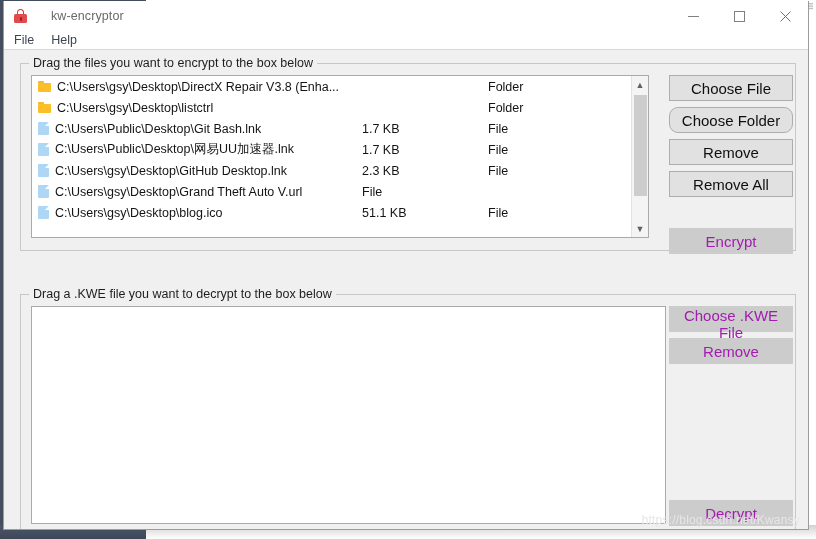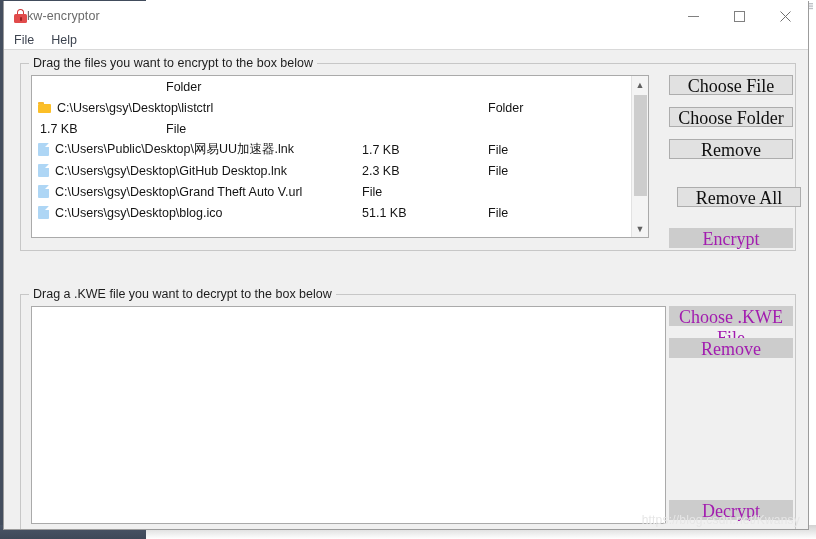--- a/index.html
+++ b/index.html
@@ -61,21 +61,21 @@
     position: relative;
     height: 30px;
     background: #ffffff;
     display: flex;
     align-items: center;
   }
   #title-bar-left {
     display: flex;
     align-items: center;
     padding-left: 10px;
-    gap: 0;
+    gap: 24px;
   }
   .lock-icon {
     width: 13px; height: 14px;
     position: relative;
     display: inline-block;
   }
   .lock-icon .shackle {
     position: absolute;
     left: 3px; top: 0px;
     width: 7px; height: 6px;
@@ -277,40 +277,40 @@
     top: 19px;
     width: 13px;
     height: 101px;
     background: #cdcdcd;
   }
 
   
   .btn {
     display: block;
     width: 124px;
-    height: 20px;
+    height: 26px;
     background: #e1e1e1;
     border: 1px solid #adadad;
     box-sizing: border-box;
-    font-family: Liberation Serif, serif;
-    font-size: 18px;
+    font-family: Liberation Sans, sans-serif;
+    font-size: 15px;
     color: #0f0f0f;
     cursor: default;
     padding: 0;
   }
   .btn.disabled {
     background: #cccccc;
     border-color: #cccccc;
     color: #a21caf;
   }
   #encrypt-buttons { position: absolute; left: 648px; top: 0px; }
   #btn-choose-file   { position: absolute; left: 0; top: 11px; }
-  #btn-choose-folder { position: absolute; left: 0; top: 43px; }
+  #btn-choose-folder { position: absolute; left: 0; top: 43px; border-radius: 9px; }
   #btn-remove        { position: absolute; left: 0; top: 75px; }
-  #btn-remove-all    { position: absolute; left: 8px; top: 107px; margin-top: 16px; }
+  #btn-remove-all    { position: absolute; left: 0; top: 107px; }
   #btn-encrypt       { position: absolute; left: 0; top: 164px; }
 
   
   #decrypt-drop {
     position: absolute;
     left: 10px; top: 11px;
     width: 635px; height: 218px;
     background: #ffffff;
     border: 1px solid #aaaaaa;
     box-sizing: border-box;
@@ -392,35 +392,46 @@
   <div id="content">
 
     <div class="group-box" id="encrypt-group">
       <span class="group-title">Drag the files you want to encrypt to the box below</span>
 
       <div id="file-list">
 
 
         <div id="file-rows">
             <div class="file-row">
+              <div class="cell-name">
+                <span class="ic-folder">
+                  <span class="tab"></span>
+                  <span class="bdy"></span>
+                </span>
+                <span>C:\Users\gsy\Desktop\DirectX Repair V3.8 (Enha...</span>
+              </div>
               <div class="cell-size"></div>
               <div class="cell-type">Folder</div>
             </div>
             <div class="file-row">
               <div class="cell-name">
                 <span class="ic-folder">
                   <span class="tab"></span>
                   <span class="bdy"></span>
                 </span>
                 <span>C:\Users\gsy\Desktop\listctrl</span>
               </div>
               <div class="cell-size"></div>
               <div class="cell-type">Folder</div>
             </div>
             <div class="file-row">
+              <div class="cell-name">
+                <span class="ic-file"></span>
+                <span>C:\Users\Public\Desktop\Git Bash.lnk</span>
+              </div>
               <div class="cell-size">1.7 KB</div>
               <div class="cell-type">File</div>
             </div>
             <div class="file-row">
               <div class="cell-name">
                 <span class="ic-file"></span>
                 <span>C:\Users\Public\Desktop\网易UU加速器.lnk</span>
               </div>
               <div class="cell-size">1.7 KB</div>
               <div class="cell-type">File</div>

